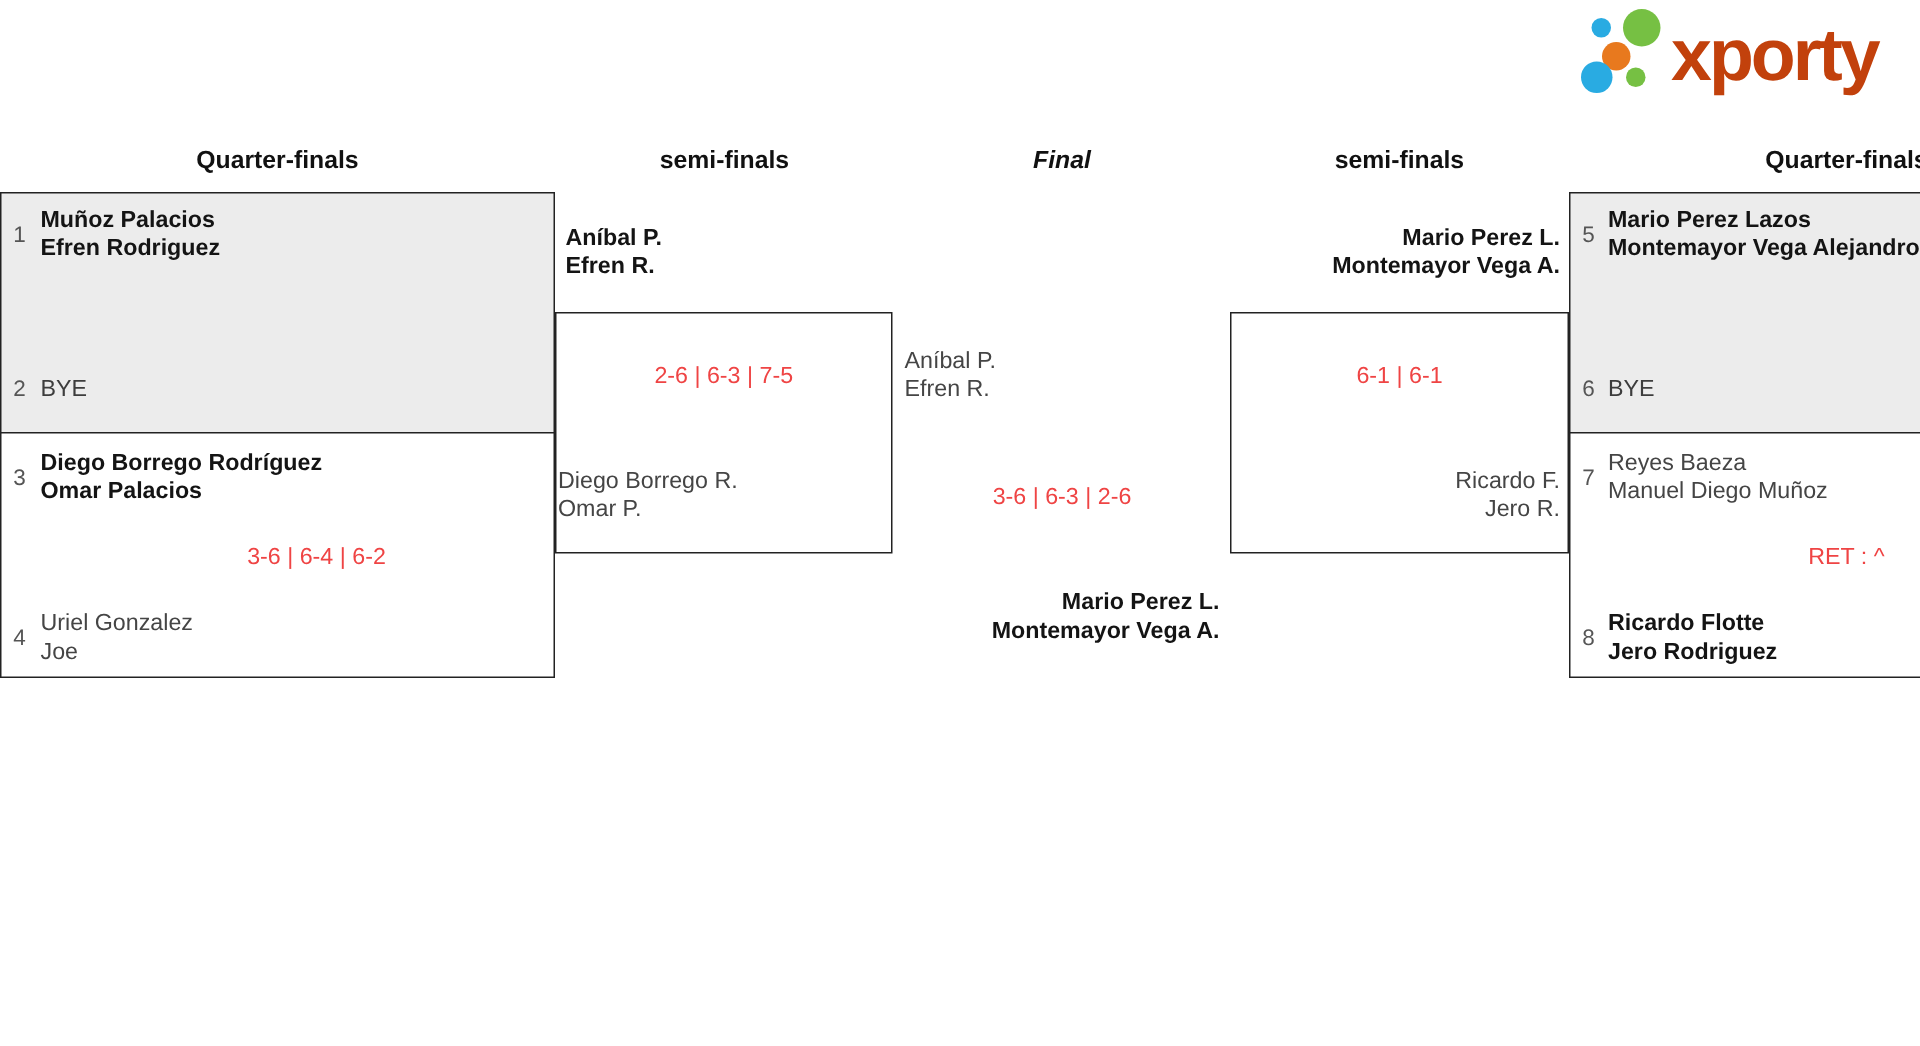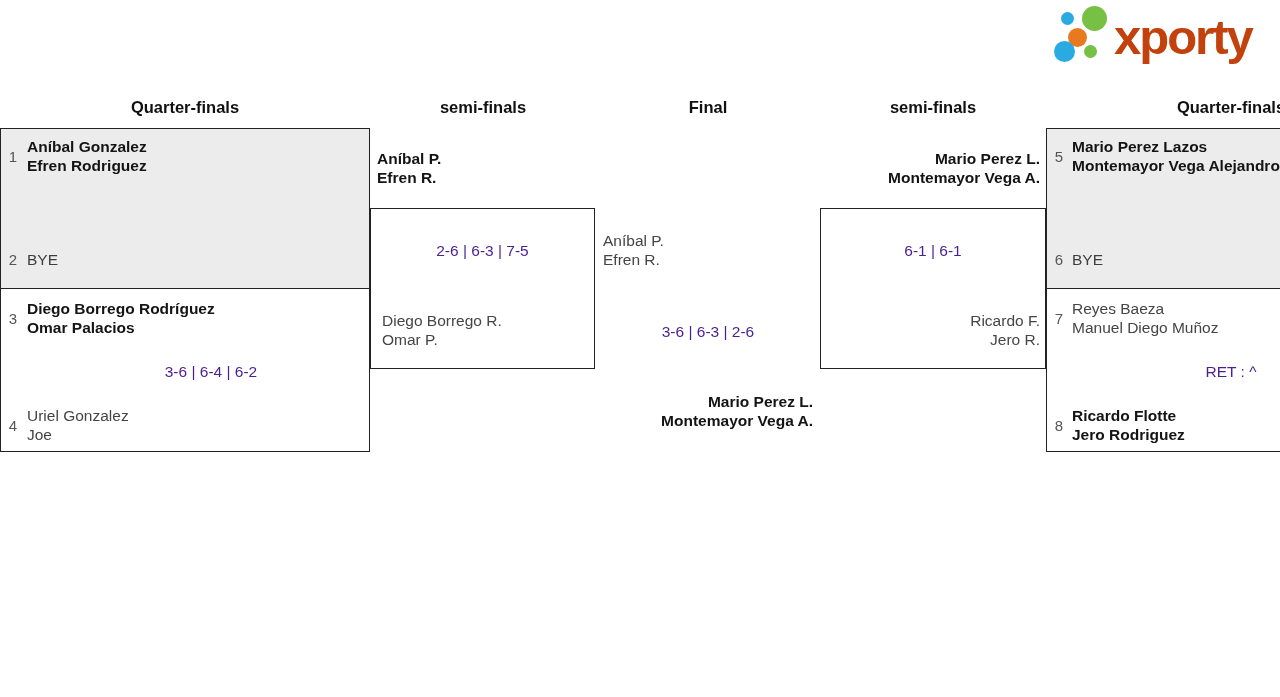--- a/index.html
+++ b/index.html
@@ -78,21 +78,21 @@
     text-align: center;
     font-size: 15px;
     line-height: 18px;
     color: #555;
     white-space: nowrap;
   }
   .score {
     position: absolute;
     font-size: 15.5px;
     line-height: 19px;
-    color: #4c1d95;
+    color: #ef4444;
     text-align: center;
     white-space: nowrap;
   }
 </style>
 </head>
 <body>
 
 <div id="stage">
 
 
@@ -100,34 +100,34 @@
     <span class="dot" style="left:13px; top:8px;  width:13px; height:13px; background:#29ABE2;"></span>
     <span class="dot" style="left:34px; top:2px;  width:25px; height:25px; background:#76C043;"></span>
     <span class="dot" style="left:20px; top:24px; width:19px; height:19px; background:#E8791E;"></span>
     <span class="dot" style="left:6px;  top:37px; width:21px; height:21px; background:#29ABE2;"></span>
     <span class="dot" style="left:36px; top:41px; width:13px; height:13px; background:#76C043;"></span>
     <span class="logo-text" style="color:#c2410c;">xporty</span>
   </div>
 
   <div class="colhead" style="left:35px;">Quarter-finals</div>
   <div class="colhead" style="left:333px;">semi-finals</div>
-  <div class="colhead" style="left:558px;">Final</div>
+  <div class="colhead" style="left:558px;font-style:italic;">Final</div>
   <div class="colhead" style="left:783px;">semi-finals</div>
   <div class="colhead" style="left:1081px;">Quarter-finals</div>
 
   <div class="box shaded" style="left:0;      top:128px; width:370px; height:161px;"></div>
   <div class="box" style="left:0;      top:288px; width:370px; height:164px;"></div>
   <div class="box" style="left:370px;  top:208px; width:225px; height:161px;"></div>
   <div class="box" style="left:820px;  top:208px; width:226px; height:161px;"></div>
   <div class="box shaded" style="left:1046px; top:128px; width:370px; height:161px;"></div>
   <div class="box" style="left:1046px; top:288px; width:370px; height:164px;"></div>
 
   <div class="seed" style="left:4px; top:148px;">1</div>
   <div class="names winner" style="left:27px; top:137px;">
-    <div>Aníbal Gonzalez</div>
+    <div>Muñoz Palacios</div>
     <div>Efren Rodriguez</div>
   </div>
   <div class="seed" style="left:4px; top:251px;">2</div>
   <div class="names bye" style="left:27px; top:250px;">
     <div>BYE</div>
   </div>
 
   <div class="seed" style="left:4px; top:310px;">3</div>
   <div class="names winner" style="left:27px; top:299px;">
     <div>Diego Borrego Rodríguez</div>
@@ -138,21 +138,21 @@
   <div class="names loser" style="left:27px; top:406px;">
     <div>Uriel Gonzalez</div>
     <div>Joe</div>
   </div>
 
   <div class="names winner" style="left:377px; top:149px;">
     <div>Aníbal P.</div>
     <div>Efren R.</div>
   </div>
   <div class="score" style="left:370px; width:225px; top:241px;">2-6 | 6-3 | 7-5</div>
-  <div class="names loser" style="left:382px; top:311px;">
+  <div class="names loser" style="left:372px; top:311px;">
     <div>Diego Borrego R.</div>
     <div>Omar P.</div>
   </div>
 
   <div class="names loser" style="left:603px; top:231px;">
     <div>Aníbal P.</div>
     <div>Efren R.</div>
   </div>
   <div class="score" style="left:558px; width:300px; top:322px;">3-6 | 6-3 | 2-6</div>
   <div class="names winner right" style="left:513px; width:300px; top:392px;">

